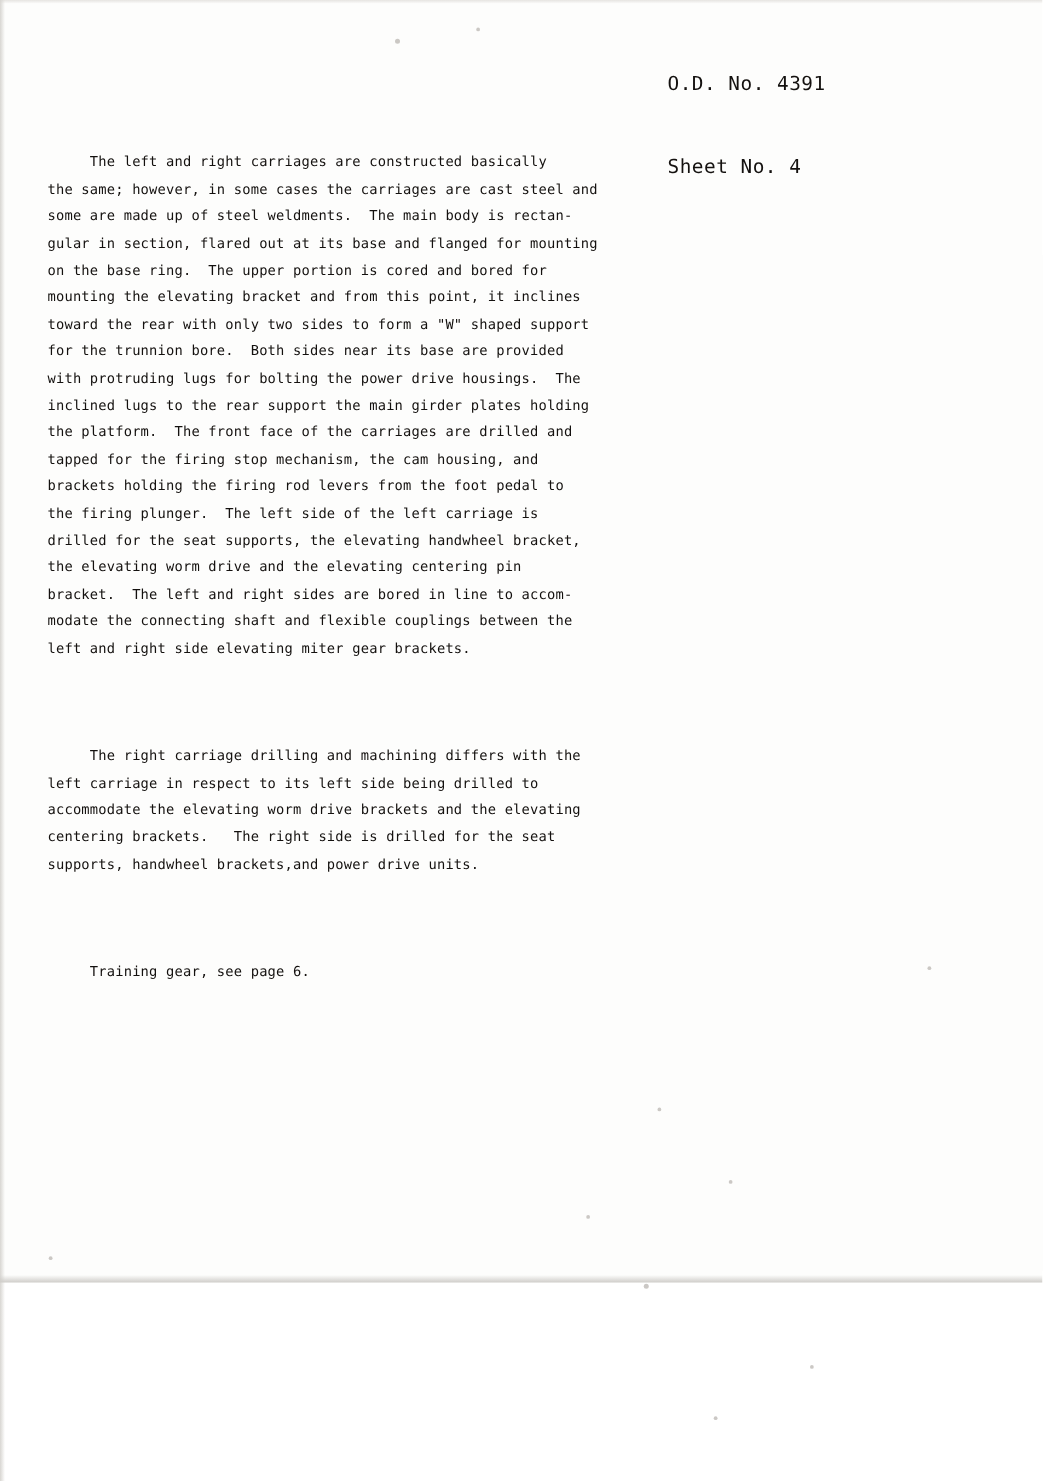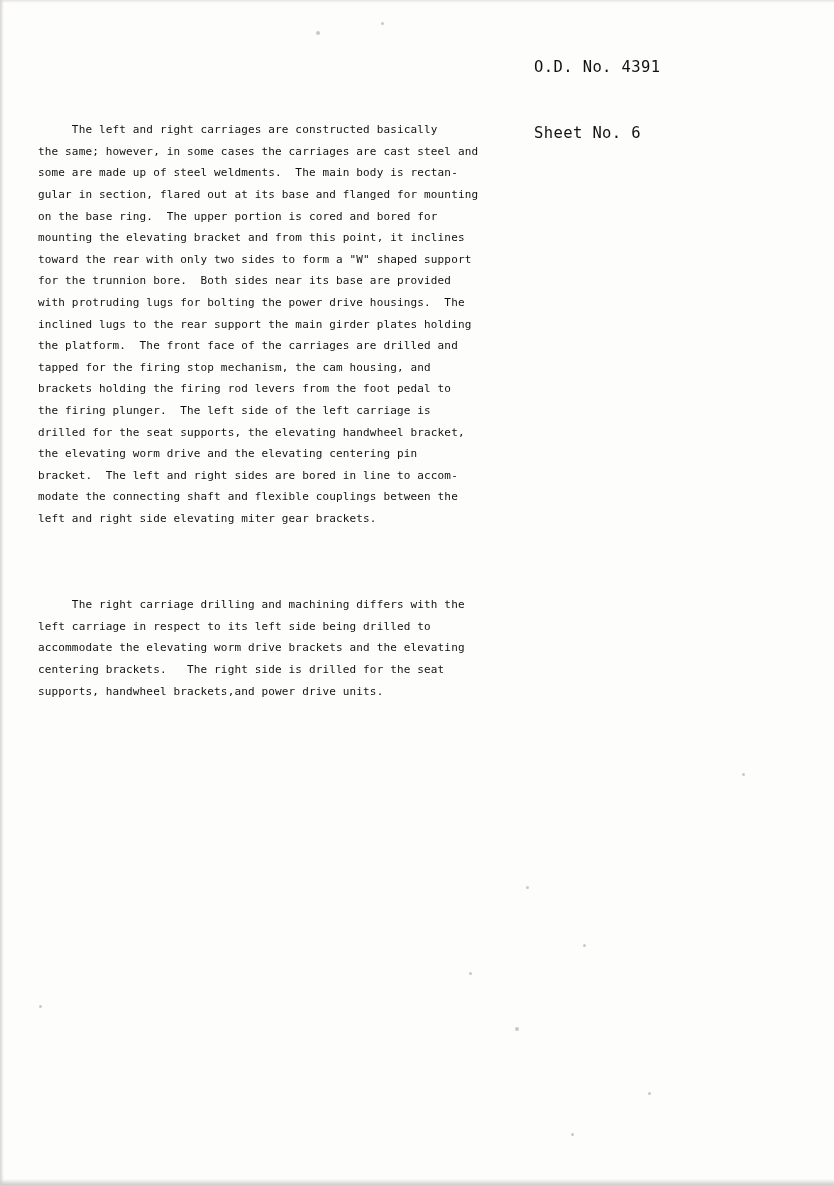--- a/index.html
+++ b/index.html
@@ -12,21 +12,21 @@
     height: 1185px;
     position: relative;
     font-family: "DejaVu Sans Mono", "Liberation Mono", monospace;
     color: #14110f;
     overflow: hidden;
   }
   .page {
     position: absolute;
     top: 0; left: 0;
     width: 834px;
-    height: 1185px;
+    height: 1026px;
     background: #fdfdfc;
     box-sizing: border-box;
   }
   
   .edge-left {
     position: absolute;
     left: 0; top: 0;
     width: 4px; height: 1185px;
     background: linear-gradient(to right, #d8d6d2, rgba(255,255,255,0));
   }
@@ -82,21 +82,21 @@
 <body>
 
 <div class="page">
 
   <div class="edge-top"></div>
   <div class="edge-left"></div>
   <div class="edge-bottom"></div>
 
   <div class="header">
     <div>O.D. No. 4391</div>
-    <div>Sheet No. 6</div>
+    <div>Sheet No. 4</div>
   </div>
 
   <div class="body-text">
     <p class="para">     The left and right carriages are constructed basically
 the same; however, in some cases the carriages are cast steel and
 some are made up of steel weldments.  The main body is rectan-
 gular in section, flared out at its base and flanged for mounting
 on the base ring.  The upper portion is cored and bored for
 mounting the elevating bracket and from this point, it inclines
 toward the rear with only two sides to form a "W" shaped support
@@ -110,20 +110,21 @@
 drilled for the seat supports, the elevating handwheel bracket,
 the elevating worm drive and the elevating centering pin
 bracket.  The left and right sides are bored in line to accom-
 modate the connecting shaft and flexible couplings between the
 left and right side elevating miter gear brackets.</p>
     <p class="para">     The right carriage drilling and machining differs with the
 left carriage in respect to its left side being drilled to
 accommodate the elevating worm drive brackets and the elevating
 centering brackets.   The right side is drilled for the seat
 supports, handwheel brackets,and power drive units.</p>
+    <p class="para tight">     Training gear, see page 6.</p>
   </div>
 
   <div class="speck" style="left:316px; top:31px; width:4px; height:4px;"></div>
   <div class="speck" style="left:381px; top:22px; width:3px; height:3px;"></div>
   <div class="speck" style="left:742px; top:773px; width:3px; height:3px;"></div>
   <div class="speck" style="left:526px; top:886px; width:3px; height:3px;"></div>
   <div class="speck" style="left:583px; top:944px; width:3px; height:3px;"></div>
   <div class="speck" style="left:469px; top:972px; width:3px; height:3px;"></div>
   <div class="speck" style="left:39px; top:1005px; width:3px; height:3px;"></div>
   <div class="speck" style="left:515px; top:1027px; width:4px; height:4px;"></div>

